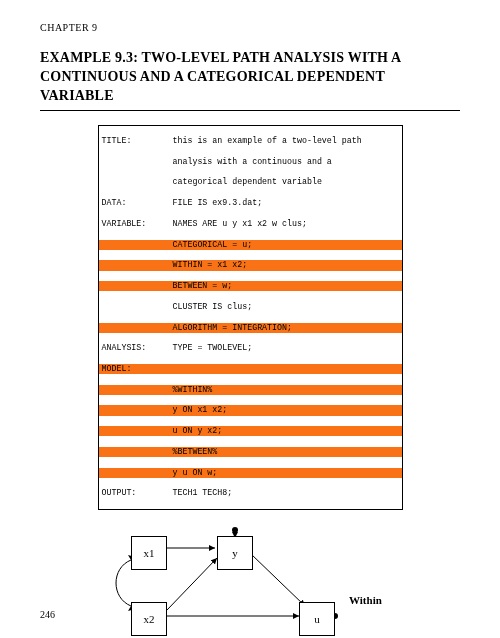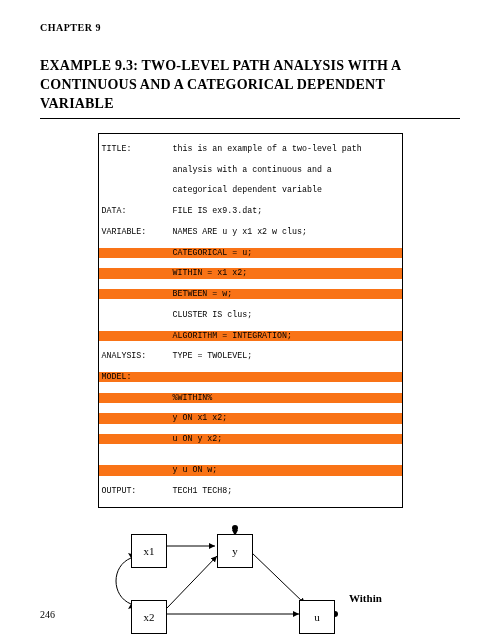--- a/index.html
+++ b/index.html
@@ -8,22 +8,21 @@
     height: 638px;
     background: #fff;
     font-family: "Times New Roman", Times, serif;
     color: #000;
     position: relative;
     padding: 22px 40px 0 40px;
   }
   .chapter {
     font-size: 10px;
     letter-spacing: 0.5px;
-    margin-bottom: 24px;
-    font-weight: bold;
+    margin-bottom: 16px;
   }
   .title {
     font-size: 14px;
     font-weight: bold;
     line-height: 1.35;
     letter-spacing: 0.2px;
   }
   .rule {
     border: none;
     border-top: 1.5px solid #000;
@@ -97,21 +96,21 @@
 <div class="coderow hl"><span class="codekw"></span><span class="codebody">CATEGORICAL = u;</span></div>
 <div class="coderow hl"><span class="codekw"></span><span class="codebody">WITHIN = x1 x2;</span></div>
 <div class="coderow hl"><span class="codekw"></span><span class="codebody">BETWEEN = w;</span></div>
 <div class="coderow"><span class="codekw"></span><span class="codebody">CLUSTER IS clus;</span></div>
 <div class="coderow hl"><span class="codekw"></span><span class="codebody">ALGORITHM = INTEGRATION;</span></div>
 <div class="coderow"><span class="codekw">ANALYSIS:</span><span class="codebody">TYPE = TWOLEVEL;</span></div>
 <div class="coderow hl"><span class="codekw">MODEL:</span><span class="codebody"></span></div>
 <div class="coderow hl"><span class="codekw"></span><span class="codebody">%WITHIN%</span></div>
 <div class="coderow hl"><span class="codekw"></span><span class="codebody">y ON x1 x2;</span></div>
 <div class="coderow hl"><span class="codekw"></span><span class="codebody">u ON y x2;</span></div>
-<div class="coderow hl"><span class="codekw"></span></div>
+<div class="coderow hl"><span class="codekw"></span><span class="codebody">%BETWEEN%</span></div>
 <div class="coderow hl"><span class="codekw"></span><span class="codebody">y u ON w;</span></div>
 <div class="coderow"><span class="codekw">OUTPUT:</span><span class="codebody">TECH1 TECH8;</span></div>
 </div>
 
 <div class="diagram-within">
   <svg class="connector">
     <defs>
       <marker id="arr" markerWidth="8" markerHeight="8" refX="6" refY="3" orient="auto">
         <path d="M0,0 L6,3 L0,6 Z" fill="#000"></path>
       </marker>

